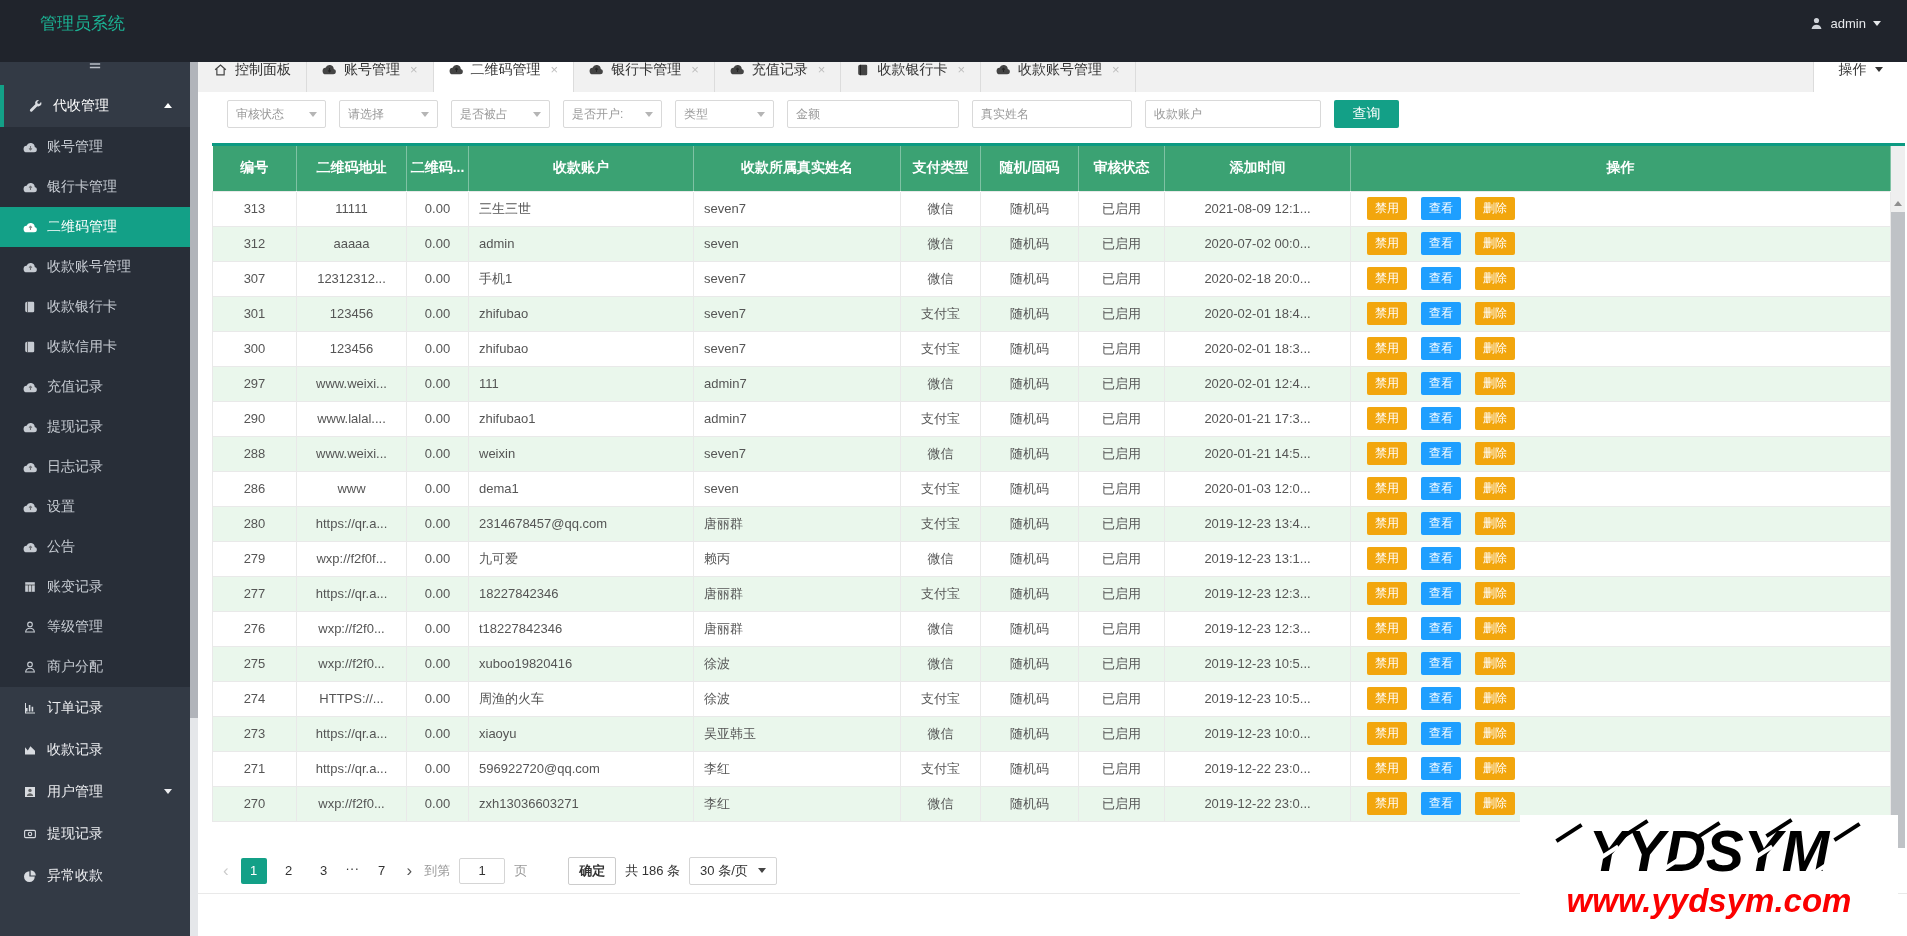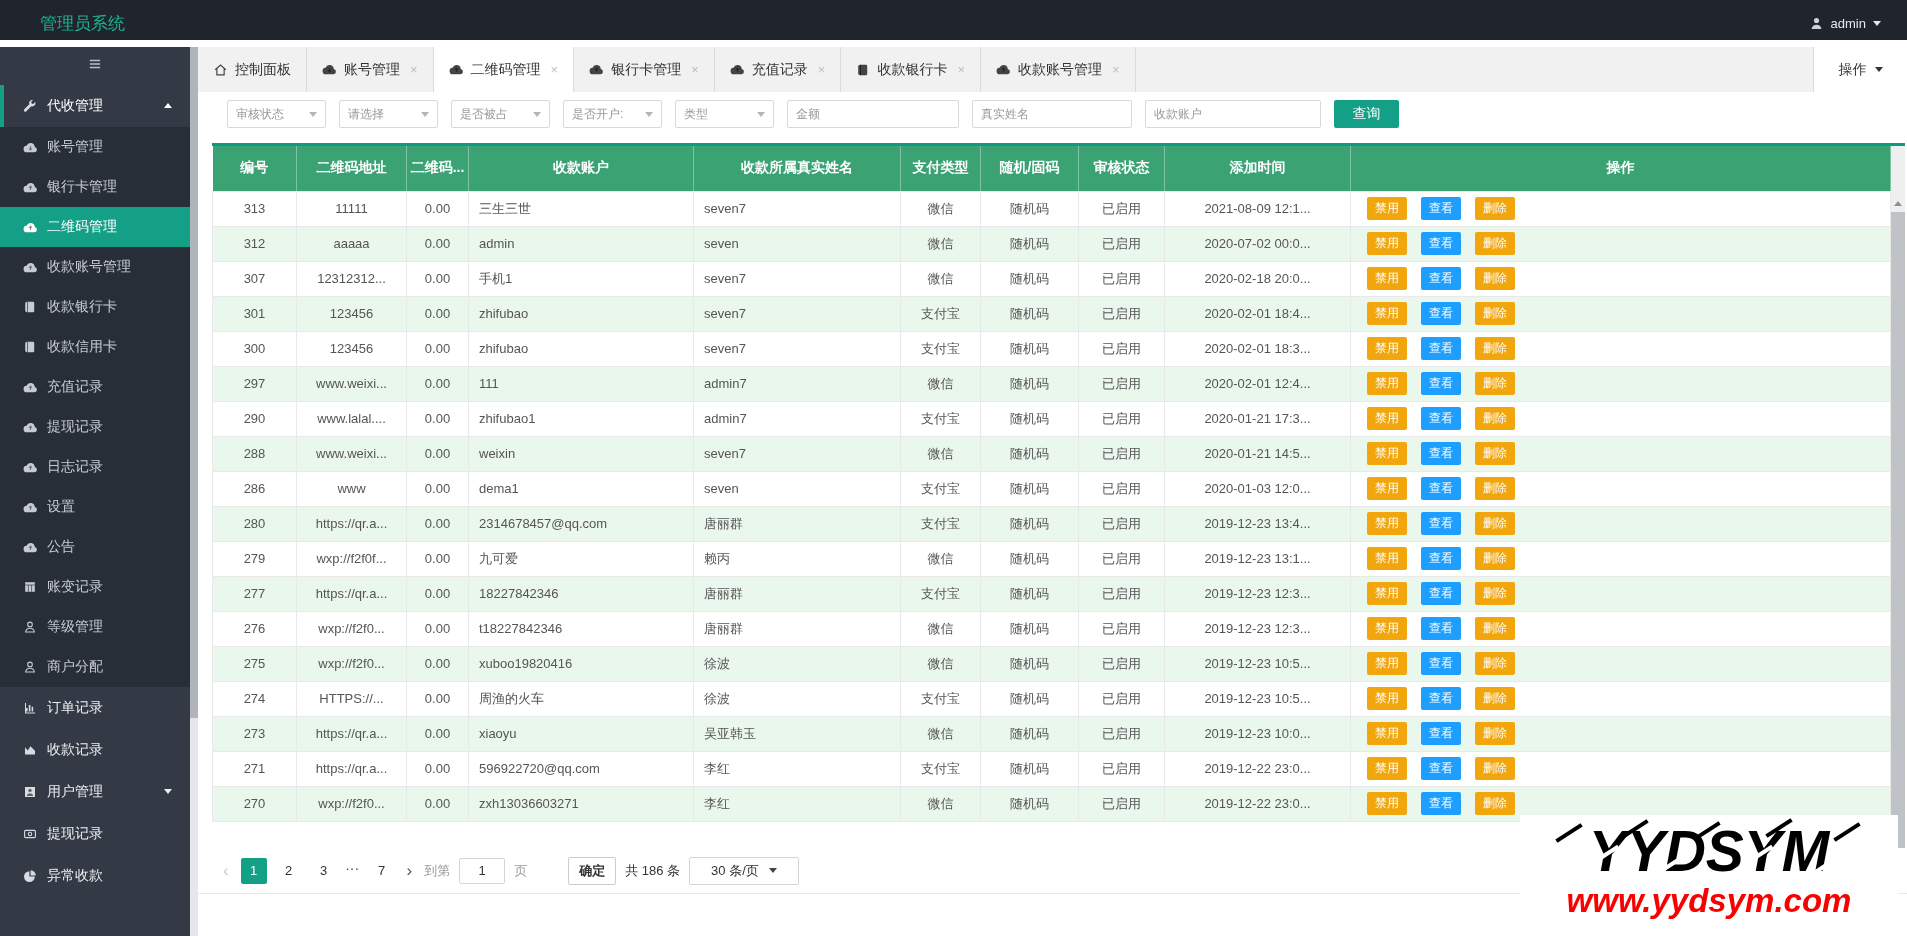--- a/index.html
+++ b/index.html
@@ -8,35 +8,35 @@
     width:1907px; height:936px; position:relative; background:#fff;
     font-family:"Liberation Sans","DejaVu Sans",sans-serif;
     -webkit-font-smoothing:antialiased;
   }
   :root{
     --brand:#1BB394; --accent:#13A087; --hgreen:#3BA273; --tborder:#0C9A82;
     --rowalt:#EAF7EC; --warn:#F2A60D; --info:#1E9FFF;
     --sidebg:#333A45; --subbg:#282E38; --topbg:#20242C;
   }
   
-  .topbar{position:absolute;top:0;left:0;width:100%;height:40px;background:var(--topbg);z-index:10;}
+  .topbar{position:absolute;top:0;left:0;width:100%;height:62px;background:var(--topbg);z-index:10;}
   .brand{position:absolute;left:40px;top:0;line-height:47px;font-size:17px;color:var(--brand);}
   .user-menu{position:absolute;right:26px;top:0;height:47px;display:flex;align-items:center;gap:7px;color:#e6e8eb;font-size:13px;cursor:pointer;}
   .user-menu .icon{color:#cfd3d9;display:flex;}
   
   .sidebar{position:absolute;top:47px;left:0;width:190px;height:889px;background:var(--sidebg);overflow:hidden;z-index:5;}
   .side-scrollbar{position:absolute;top:47px;left:190px;width:8px;height:889px;background:#e5e7ea;z-index:5;}
   .side-scroll-thumb{width:8px;height:671px;background:#b1b4ba;}
   .collapse-row{height:38px;display:flex;align-items:center;justify-content:center;color:#b9bec6;}
   .side-item{position:relative;display:flex;align-items:center;gap:9px;padding-left:22px;font-size:14px;color:#c6cbd2;cursor:pointer;}
   .side-item .icon{display:flex;width:16px;justify-content:center;color:#c6cbd2;}
   .side-item.parent{height:42px;color:#ecedf0;}
   .side-item.parent .icon{color:#d8dbe0;}
   .side-item.child{height:40px;}
-  .side-item.parent.active{border-left:4px solid var(--accent);padding-left:18px;color:#fff;}
+  .side-item.parent.active{border-left:4px solid var(--accent);padding-left:24px;color:#fff;}
   .side-item.child.active{background:var(--accent);color:#fff;}
   .side-item.child.active .icon{color:#fff;}
   .submenu{background:var(--subbg);}
   .side-caret{position:absolute;right:18px;top:50%;margin-top:-3px;}
   
   .main{position:absolute;left:198px;top:47px;width:1709px;height:889px;background:#fff;}
   .tabbar{position:absolute;top:0;left:0;width:100%;height:45px;background:#f1f1f1;display:flex;}
   .tab{display:flex;align-items:center;gap:7px;padding:16px 15px;font-size:14px;color:#333;border-right:1px solid #dcdcdc;cursor:pointer;white-space:nowrap;}
   .tab .icon{display:flex;color:#444;}
   .tab.active{background:#fff;}
@@ -68,21 +68,21 @@
   .pager{position:absolute;top:756px;left:0;width:100%;height:46px;background:#fff;border-bottom:1px solid #e9e9e9;display:flex;align-items:center;gap:9px;padding-left:22px;font-size:13px;color:#333;}
   .pg-arrow{font-size:17px;padding:0 3px;cursor:pointer;}
   .pg-arrow.prev{color:#ccc;}
   .pg-arrow.next{color:#555;}
   .pg-num{min-width:26px;height:26px;line-height:26px;text-align:center;cursor:pointer;}
   .pg-num.active{background:var(--accent);color:#fff;border-radius:2px;}
   .pg-dots{letter-spacing:1px;}
   .jump-label{color:#9a9a9a;}
   .jump-input{width:46px;height:26px;border:1px solid #d5d5d5;border-radius:2px;text-align:center;font-size:13px;color:#333;}
   .confirm-btn{height:28px;padding:0 10px;border:1px solid #ccc;border-radius:2px;background:#fff;font-size:13px;font-weight:bold;color:#333;display:flex;align-items:center;cursor:pointer;margin-left:32px;}
-  .perpage{height:28px;border:1px solid #d5d5d5;border-radius:2px;display:flex;align-items:center;gap:10px;padding:0 21px;cursor:pointer;}
+  .perpage{height:28px;border:1px solid #d5d5d5;border-radius:2px;display:flex;align-items:center;gap:10px;padding:0 10px;cursor:pointer;}
   .perpage .caret{color:#444;}
   .footer{position:absolute;top:808px;left:0;right:0;bottom:0;background:#f2f2f2;border-top:1px solid #e3e3e3;font-size:14px;color:#555;padding:11px 0 0 16px;}
   
   .caret{width:0;height:0;display:inline-block;}
   .caret.down{border-left:4.5px solid transparent;border-right:4.5px solid transparent;border-top:5.5px solid currentColor;}
   .caret.up{border-left:4.5px solid transparent;border-right:4.5px solid transparent;border-bottom:5.5px solid currentColor;}
   .caret.small.down{border-left:4px solid transparent;border-right:4px solid transparent;border-top:5px solid currentColor;}
   .caret.small.up{border-left:4px solid transparent;border-right:4px solid transparent;border-bottom:5px solid currentColor;}
   .tri-up{width:0;height:0;border-left:4px solid transparent;border-right:4px solid transparent;border-bottom:5px solid #8f8f8f;}
   

